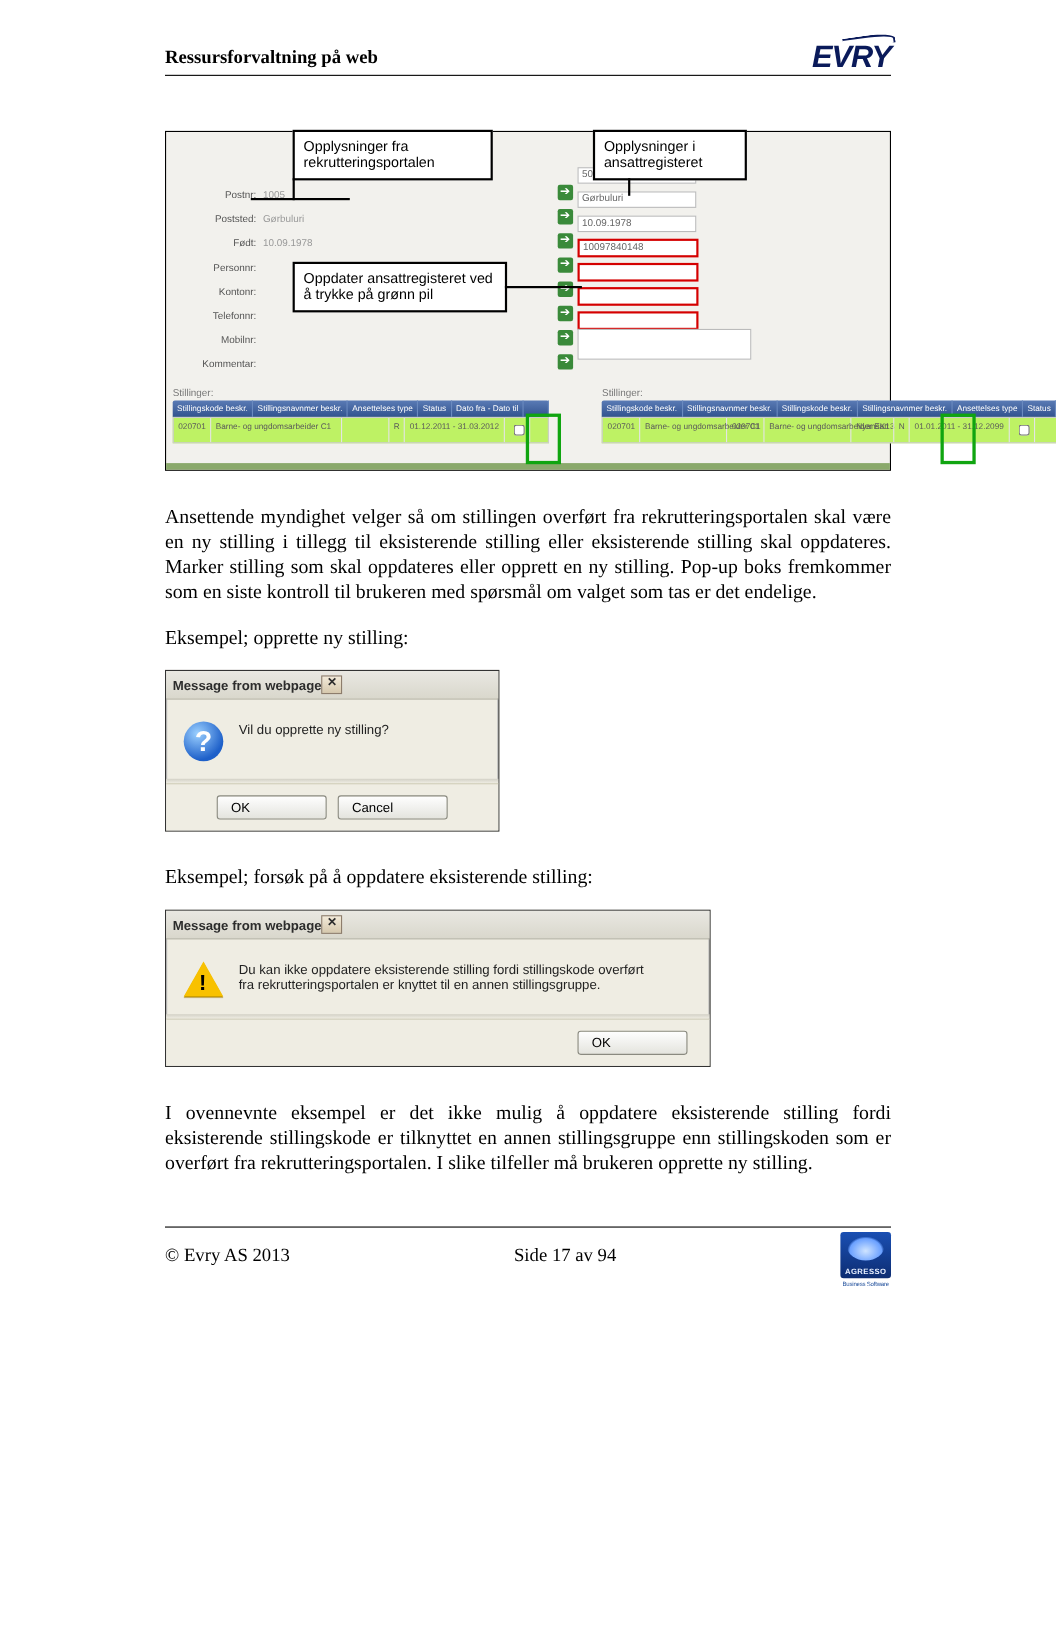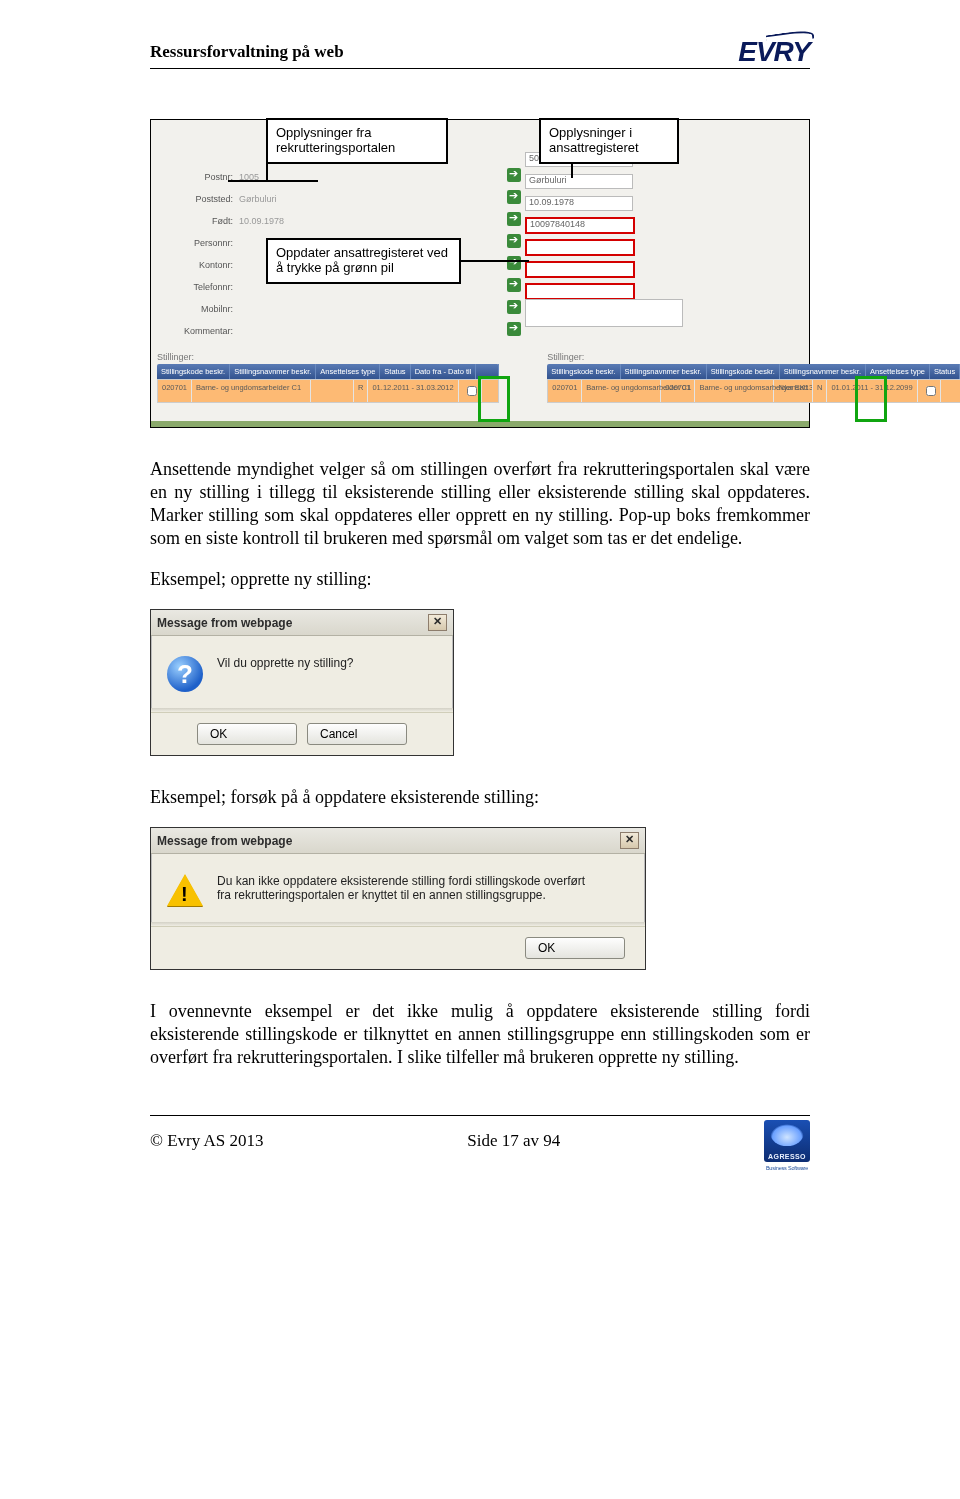--- a/index.html
+++ b/index.html
@@ -118,21 +118,21 @@
   
   .tbl-zone { display: flex; gap: 48px; font-size: 8px; color: #444; margin-top: 4px; }
   .tbl-hdr-left, .tbl-hdr-right { flex: 1; }
   .tbl-title { color:#777; font-size:9px; margin: 2px 0; }
   .tbl-head {
     background: linear-gradient(#5a7bb5,#32538f);
     color: #fff; font-size: 7.5px;
     display:flex; border-radius:2px 2px 0 0;
   }
   .tbl-head span{ padding:3px 4px; border-right:1px solid #6a8abf; white-space:nowrap; }
-  .tbl-row { display:flex; background:#fdba74; border:1px solid #ccc; }
+  .tbl-row { display:flex; background:#bef264; border:1px solid #ccc; }
   .tbl-row span{ padding:3px 4px; border-right:1px solid #e4e4e4; white-space:nowrap; font-size:7.5px; color:#5a5a5a; }
   .green-box {
     border: 3px solid #10a510;
     position: absolute; width: 26px; height: 40px;
   }
   .gb1 { left: 327px; top: 256px; }
   .gb2 { left: 704px; top: 256px; }
   .app-footer { margin-top: 34px; font-size: 9px; color: #555; display:flex; align-items:center; gap:6px;}
   .app-footer .chk { width:12px; height:12px; border:1px solid #888; background:#fff; display:inline-block;}
   .green-strip { height: 6px; background: #8aa96b; margin: 18px -6px -4px -6px;}
@@ -149,21 +149,21 @@
     background: #efede3;
     width: 302px;
     margin-top: 6px;
   }
   .dlg.wide { width: 494px; }
   .dlg-title {
     background: linear-gradient(#e9e8e2,#d9d7cc);
     border-bottom: 1px solid #b3b1a4;
     font-size: 12px; font-weight: bold; color: #2c2c2c;
     padding: 4px 6px;
-    display: flex; justify-content: space-between; align-items: center;
+    display: flex; align-items: center;
   }
   .dlg-close {
     width: 17px; height: 15px; border: 1px solid #8d7d6c;
     background: linear-gradient(#f2ead9,#d6c8ad);
     font-size: 11px; text-align: center; line-height: 13px;
     font-family: Arial, sans-serif; cursor: pointer;
   }
   .dlg-body {
     display: flex; align-items: flex-start; gap: 14px;
     padding: 20px 16px 16px 16px; font-size: 12px; color: #222;

